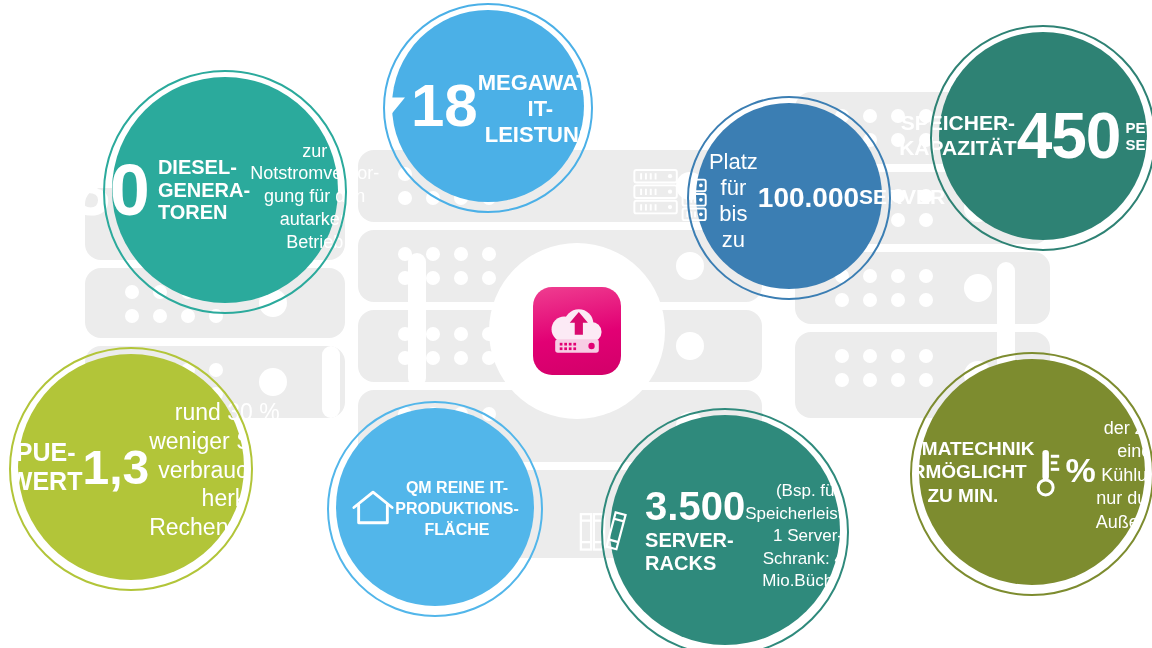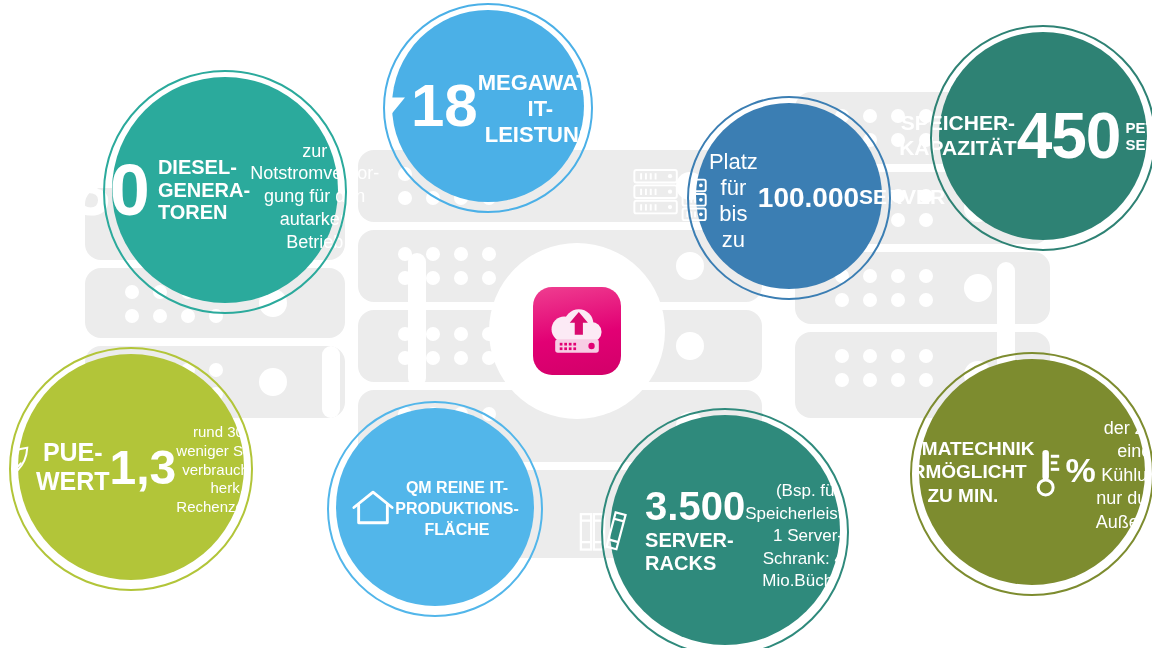--- a/index.html
+++ b/index.html
@@ -53,21 +53,21 @@
   #b3 .lbl{font-size:21px;margin-top:2px;}
   
   #b4{left:939px;top:32px;width:208px;height:208px;}
   #b4 .hdr{font-size:21px;line-height:1.18;}
   #b4 .num{font-size:64px;letter-spacing:-1px;}
   #b4 .unit{font-size:15px;line-height:1.15;margin-left:5px;}
   
   #b5{left:18px;top:354px;width:226px;height:226px;}
   #b5 .hdr{font-size:25px;margin-left:6px;}
   #b5 .num{font-size:48px;font-weight:700;margin-top:2px;}
-  #b5 .desc{font-size:15px;line-height:1.26;margin-top:6px;}
+  #b5 .desc{font-size:23px;line-height:1.26;margin-top:6px;}
   
   #b6{left:336px;top:408px;width:198px;height:198px;}
   #b6 .num{font-size:48px;margin-top:4px;}
   #b6 .lbl{font-size:16px;line-height:1.3;margin-top:5px;}
   
   #b7{left:610px;top:415px;width:230px;height:230px;}
   #b7 .num{font-size:40px;font-weight:700;line-height:1;}
   #b7 .lbl{font-size:20px;line-height:1.12;margin-top:3px;}
   #b7 .col{display:flex;flex-direction:column;align-items:flex-start;margin-left:12px;}
   #b7 .desc{font-size:17px;line-height:1.32;margin-top:13px;}

